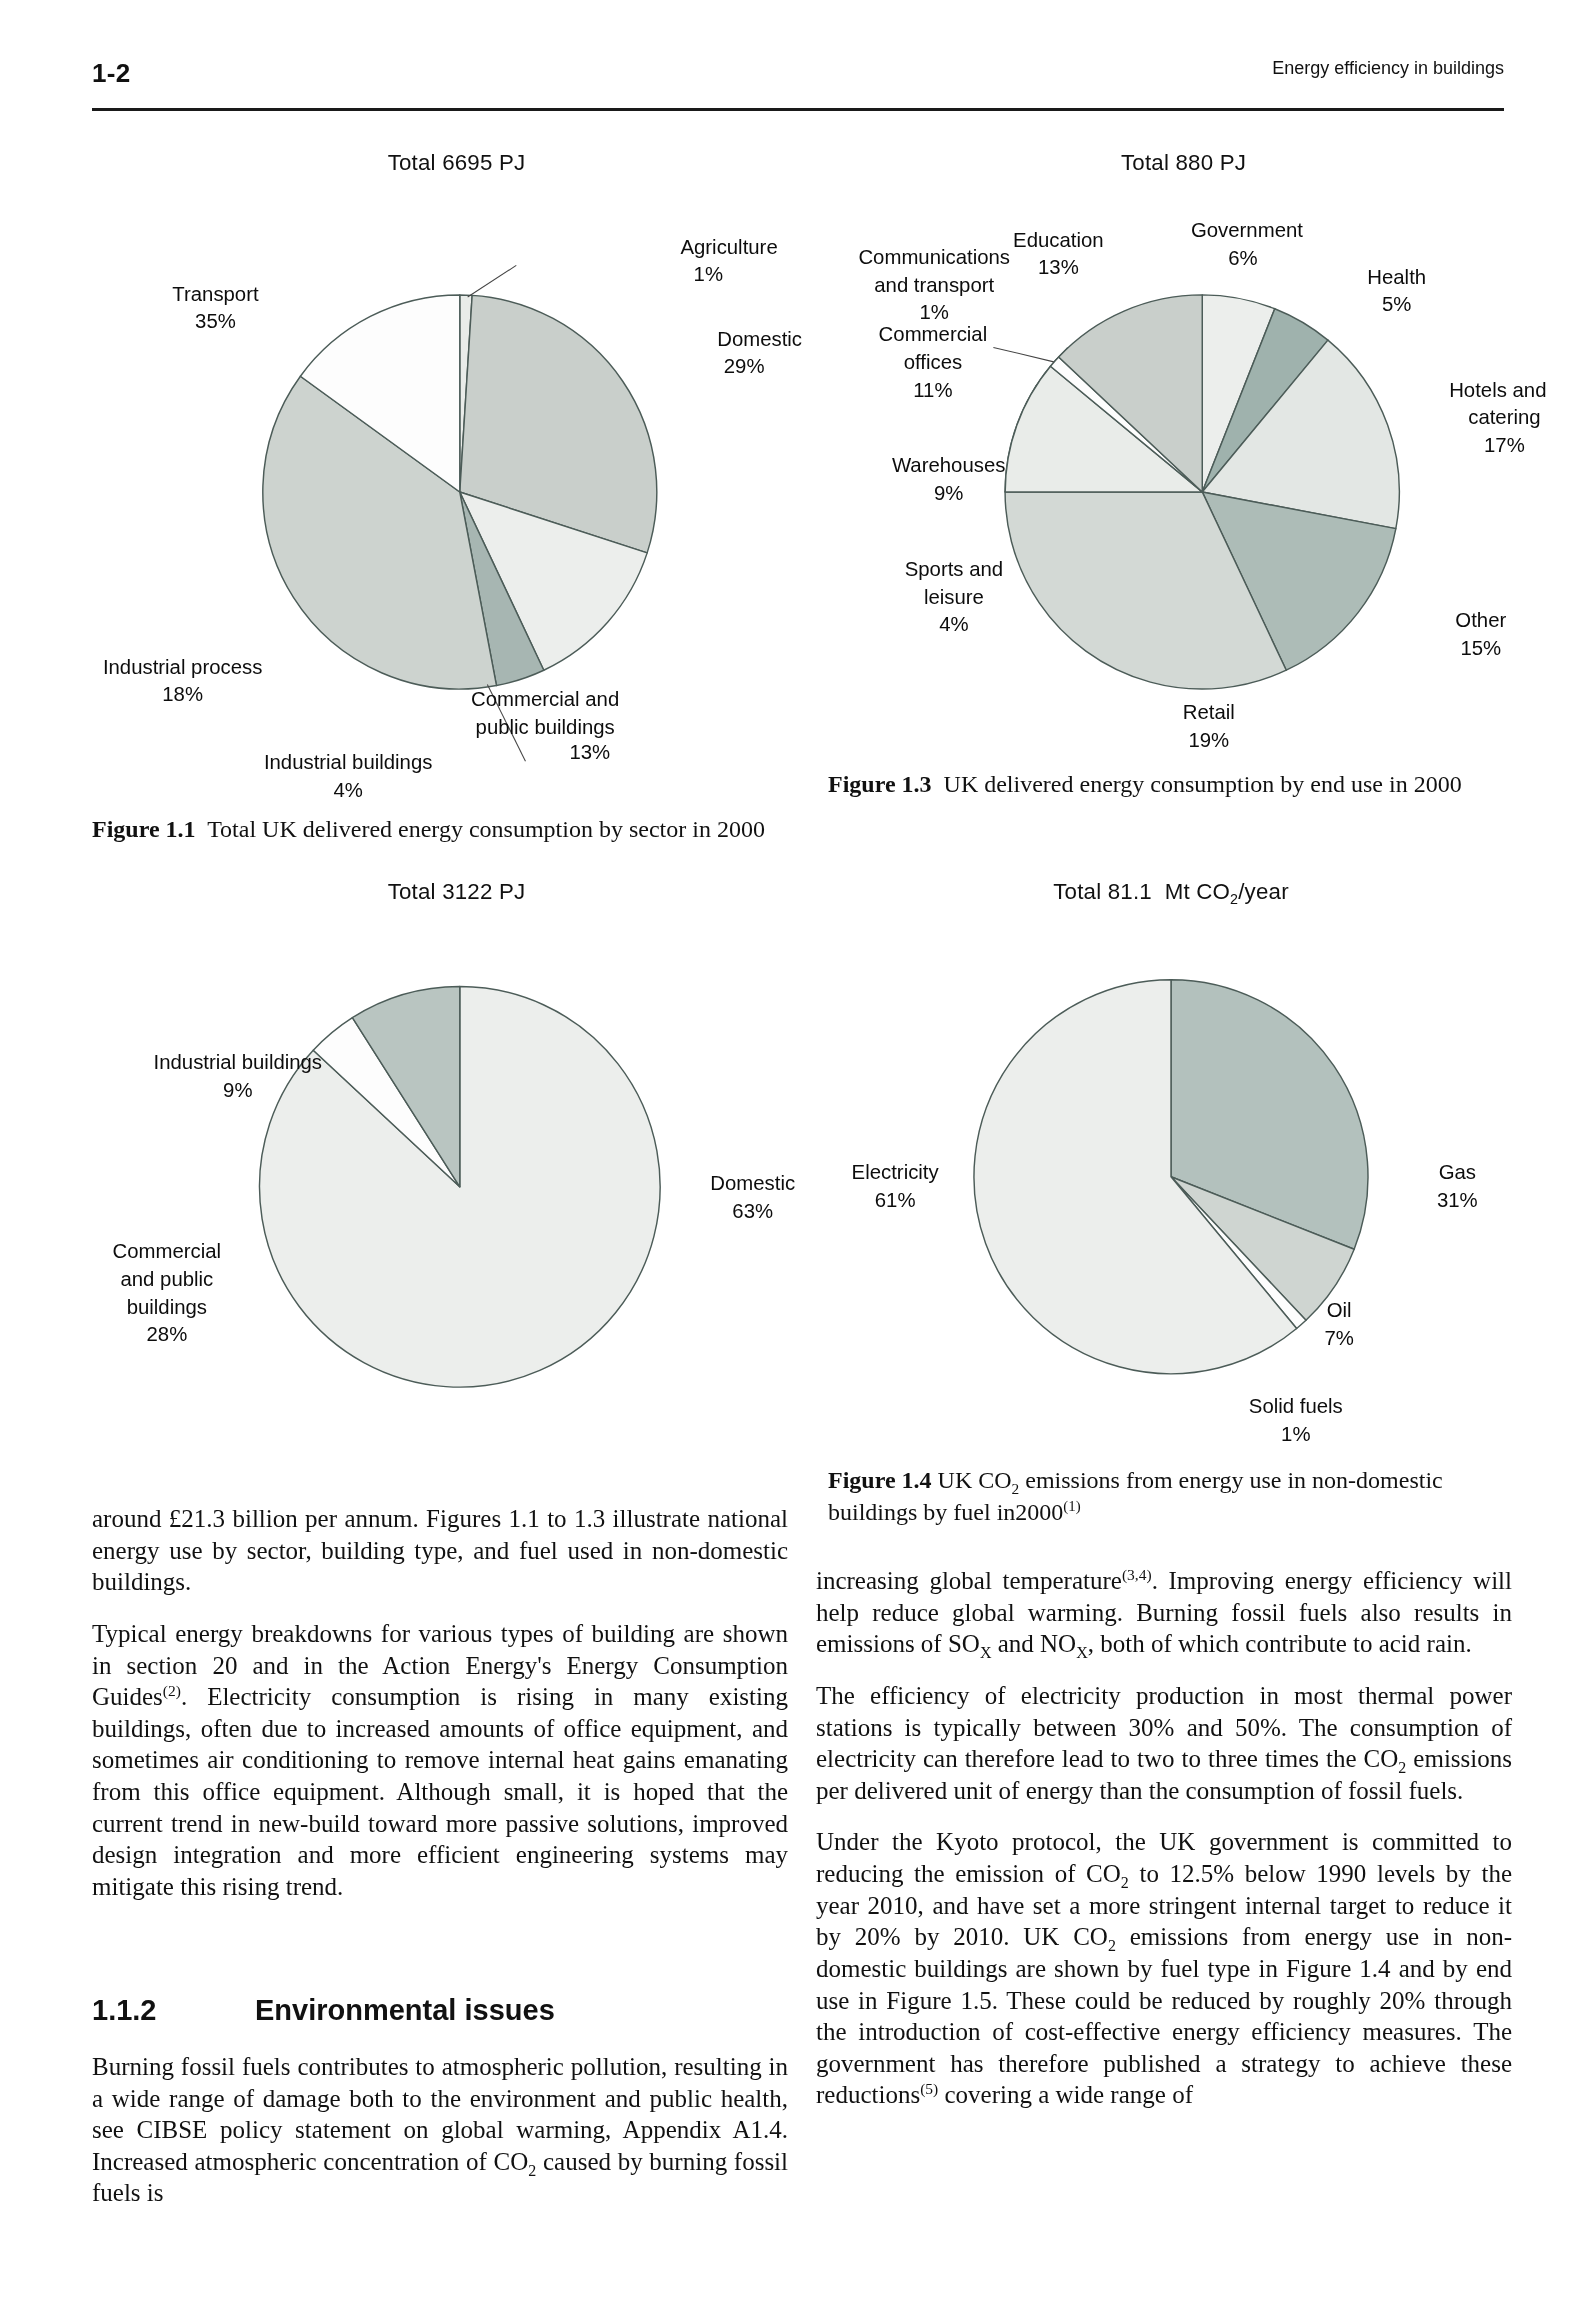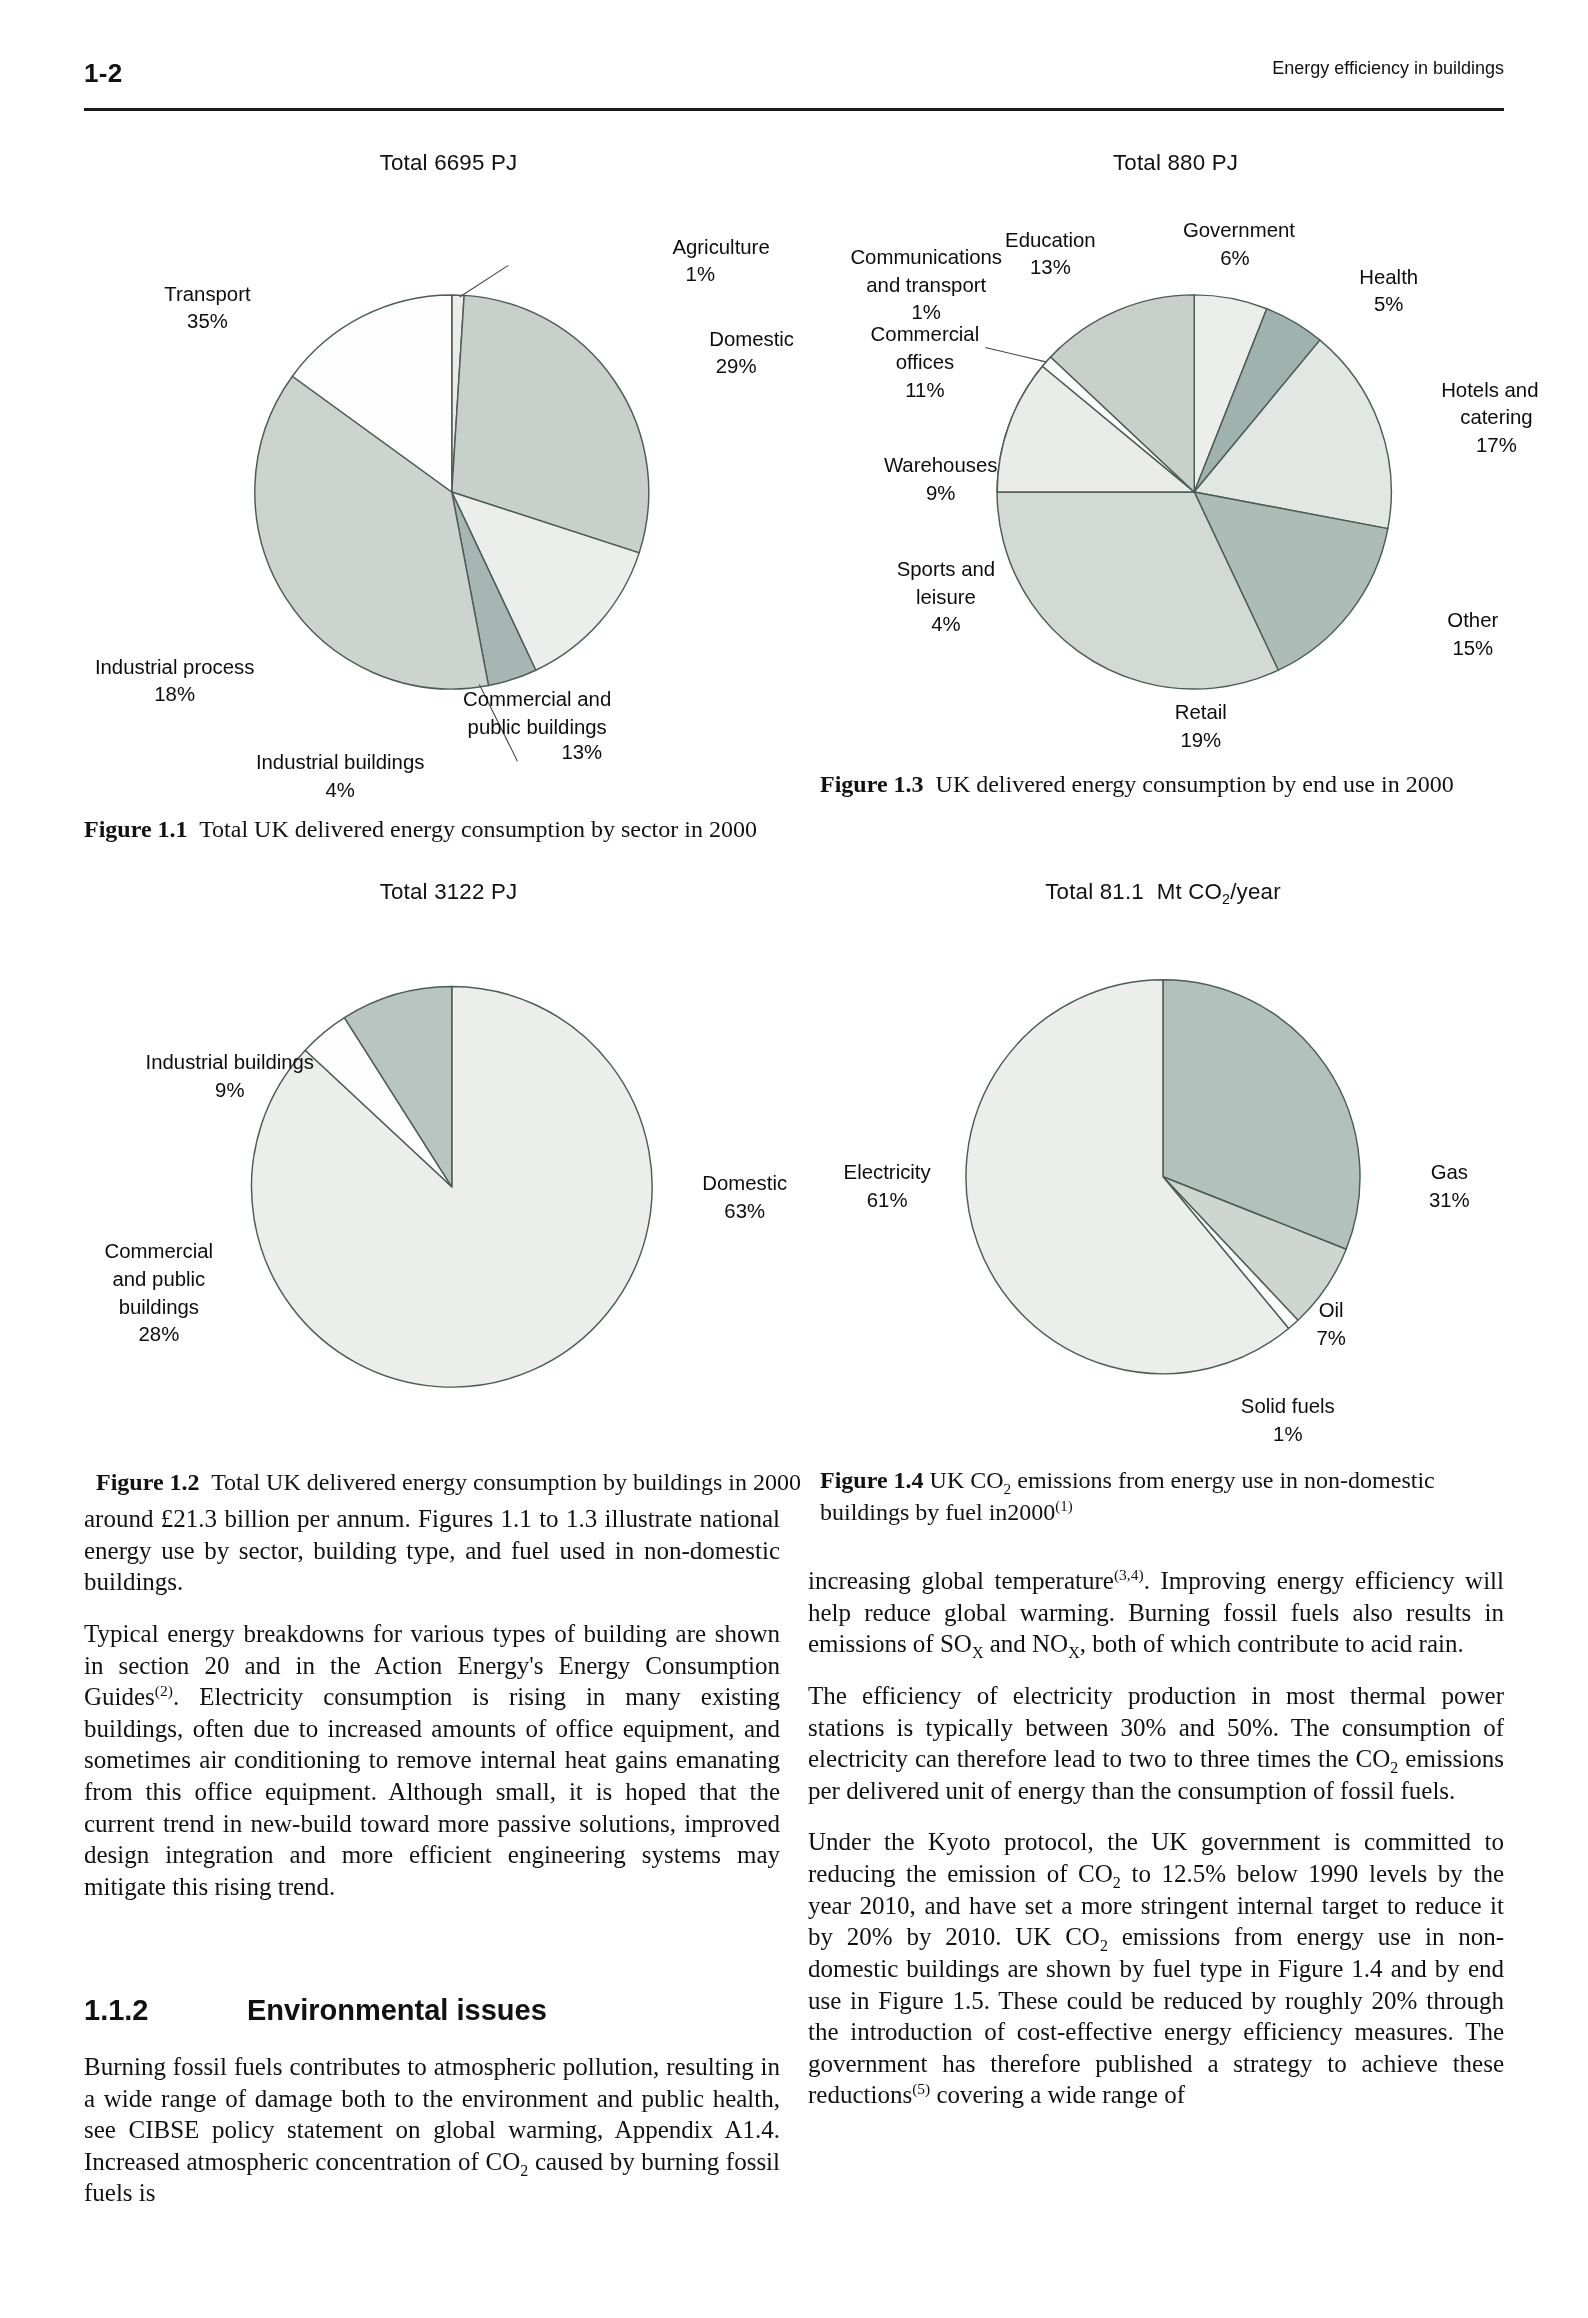--- a/index.html
+++ b/index.html
@@ -1,17 +1,17 @@
 <!DOCTYPE html>
 <html style="font-size:10.5px"><head>
 <meta charset="utf-8">
 <style>
   html,body{margin:0;padding:0;background:#fff;}
   body{width:1588px;height:2319px;font-family:"Liberation Serif",serif;color:#111;position:relative;}
-  .page{position:absolute;inset:0;padding:0;}
+  .page{position:absolute;inset:0;padding:0;margin-left:8px;}
 
   
   .runhead{position:absolute;left:84px;right:84px;top:58px;height:46px;}
   .runhead .folio{position:absolute;left:0;top:0;font-family:"Liberation Sans",sans-serif;font-size:26px;font-weight:600;letter-spacing:0.3px;}
   .runhead .title{position:absolute;right:0;top:0;font-family:"Liberation Sans",sans-serif;font-size:18px;font-weight:400;}
   .rule{position:absolute;left:84px;right:84px;top:108px;height:2.6px;background:#1a1a1a;}
 
   
   .fig{position:absolute;}
   .fig .total{position:absolute;left:0;right:0;text-align:center;font-family:"Liberation Sans",sans-serif;font-size:22.3px;letter-spacing:0.2px;}
@@ -173,24 +173,20 @@
       <text class="lbl" x="222" y="278" text-anchor="middle">9%</text>
 
       <text class="lbl" x="1006" y="420" text-anchor="middle">Domestic</text>
       <text class="lbl" x="1006" y="462" text-anchor="middle">63%</text>
 
       <text class="lbl" x="114" y="524" text-anchor="middle">Commercial</text>
       <text class="lbl" x="114" y="566" text-anchor="middle">and public</text>
       <text class="lbl" x="114" y="608" text-anchor="middle">buildings</text>
       <text class="lbl" x="114" y="650" text-anchor="middle">28%</text>
     </svg>
-    <div class="caption" style="left:12px;top:588px;width:723px;">
-      <b>Figure 1.2</b>&nbsp;
-      <span>Total UK delivered energy consumption by buildings in 2000</span>
-    </div>
   </div>
 
   <div class="fig" style="left:808px;top:879px;width:710px;height:644px;">
     <div class="total" style="top:0;">Total 81.1&nbsp; Mt CO<sub>2</sub>/year</div>
     <svg style="left:0;top:35px;" width="710" height="532" viewBox="0 0 1080 810">
       <g transform="translate(540,400)">
 
         <path class="slice" d="M0,0 L0,-300 A300,300 0 0,1 278.9,110.4 Z" fill="#b3c1bd"></path>
 
         <path class="slice" d="M0,0 L278.9,110.4 A300,300 0 0,1 205.5,218.6 Z" fill="#cfd5d1"></path>

